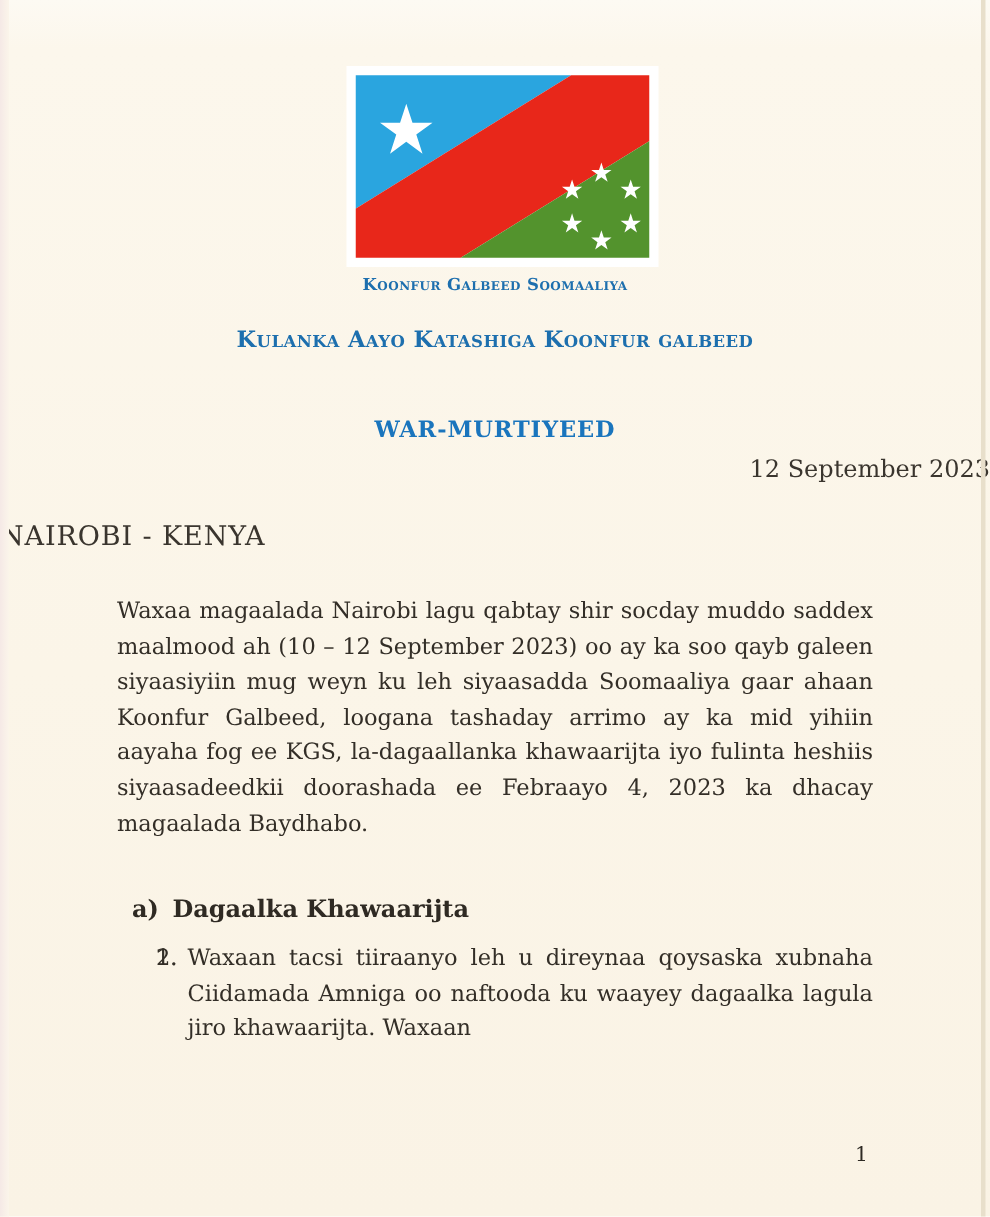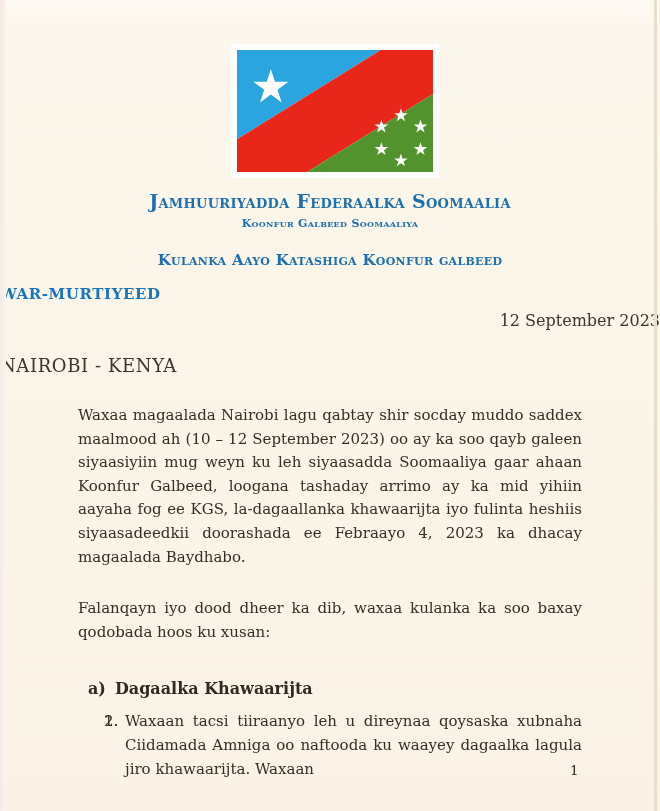--- a/index.html
+++ b/index.html
@@ -52,22 +52,22 @@
   .meeting-title {
     margin-top: 21px;
     text-align: center;
     font-variant: small-caps;
     font-weight: bold;
     font-size: 15px;
     letter-spacing: 0.3px;
     color: #1d6fae;
   }
   .doc-type {
-    margin-top: 16px;
-    text-align: left;
+    margin-top: 42px;
+    text-align: center;
     font-weight: bold;
     font-size: 15px;
     letter-spacing: 0.6px;
     color: #1a75bd;
   }
   .doc-date {
     margin-top: 8px;
     text-align: right;
     font-size: 16px;
     color: #3a352e;
@@ -137,31 +137,29 @@
           <polygon transform="translate(32.9,-19) scale(12)" points="0,-1 0.225,-0.309 0.951,-0.309 0.363,0.118 0.588,0.809 0,0.382 -0.588,0.809 -0.363,0.118 -0.951,-0.309 -0.225,-0.309"></polygon>
           <polygon transform="translate(32.9,19) scale(12)" points="0,-1 0.225,-0.309 0.951,-0.309 0.363,0.118 0.588,0.809 0,0.382 -0.588,0.809 -0.363,0.118 -0.951,-0.309 -0.225,-0.309"></polygon>
           <polygon transform="translate(0,38) scale(12)" points="0,-1 0.225,-0.309 0.951,-0.309 0.363,0.118 0.588,0.809 0,0.382 -0.588,0.809 -0.363,0.118 -0.951,-0.309 -0.225,-0.309"></polygon>
           <polygon transform="translate(-32.9,19) scale(12)" points="0,-1 0.225,-0.309 0.951,-0.309 0.363,0.118 0.588,0.809 0,0.382 -0.588,0.809 -0.363,0.118 -0.951,-0.309 -0.225,-0.309"></polygon>
           <polygon transform="translate(-32.9,-19) scale(12)" points="0,-1 0.225,-0.309 0.951,-0.309 0.363,0.118 0.588,0.809 0,0.382 -0.588,0.809 -0.363,0.118 -0.951,-0.309 -0.225,-0.309"></polygon>
         </g>
       </g>
     </svg>
   </div>
 
-  <div class="org-title">Jamhuuriyadda Federaalka Soomaalia</div>
   <div class="org-subtitle">Koonfur Galbeed Soomaaliya</div>
   <div class="meeting-title">Kulanka Aayo Katashiga Koonfur galbeed</div>
 
   <div class="doc-type">WAR-MURTIYEED</div>
   <div class="doc-date">12 September 2023</div>
   <div class="doc-location">NAIROBI - KENYA</div>
 
   <div class="doc-body">
     <p>Waxaa magaalada Nairobi lagu qabtay shir socday muddo saddex maalmood ah (10 – 12 September 2023) oo ay ka soo qayb galeen siyaasiyiin mug weyn ku leh siyaasadda Soomaaliya gaar ahaan Koonfur Galbeed, loogana tashaday arrimo ay ka mid yihiin aayaha fog ee KGS, la-dagaallanka khawaarijta iyo fulinta heshiis siyaasadeedkii doorashada ee Febraayo 4, 2023 ka dhacay magaalada Baydhabo.</p>
-    <p>Falanqayn iyo dood dheer ka dib, waxaa kulanka ka soo baxay qodobada hoos ku xusan:</p>
 
     <div class="section-head">
       <span class="sec-label">a)</span><span>Dagaalka Khawaarijta</span>
     </div>
 
     <ol class="items">
       <li>
         <span class="num">1.</span>
       </li>
       <li>

